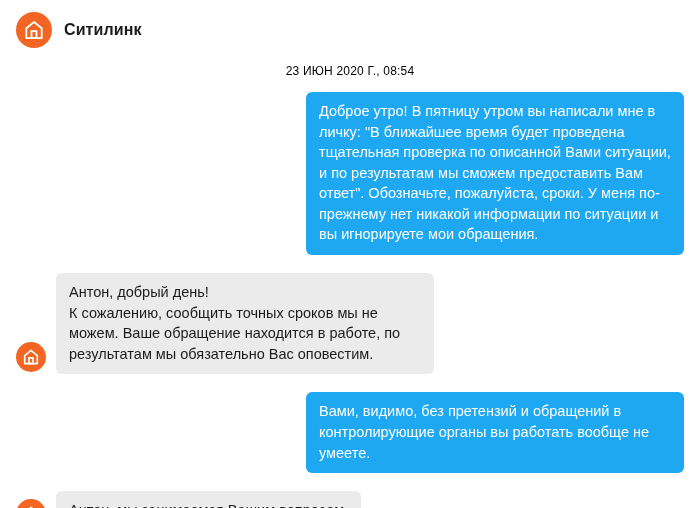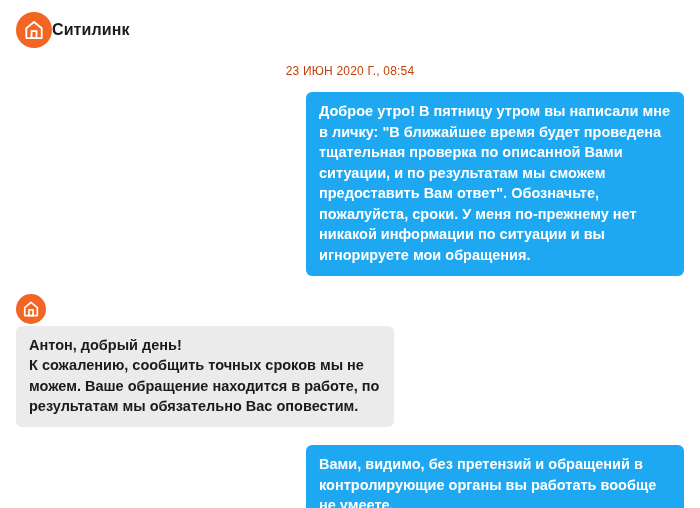--- a/index.html
+++ b/index.html
@@ -19,21 +19,21 @@
     width: 700px;
     height: 508px;
     background: #ffffff;
     box-sizing: border-box;
   }
 
   
   .chat-header {
     display: flex;
     align-items: center;
-    gap: 0;
+    gap: 12px;
     padding: 12px 16px 10px 16px;
     background: #ffffff;
   }
   .brand-avatar {
     width: 36px;
     height: 36px;
     border-radius: 50%;
     background: #f26522;
     display: flex;
     align-items: center;
@@ -45,40 +45,39 @@
     font-size: 16px;
     font-weight: bold;
     color: #1b1b1b;
     letter-spacing: 0.1px;
   }
 
   
   .date-separator {
     text-align: center;
     font-size: 12px;
-    color: #c2410c;
+    color: #000000;
     margin: 6px 0 14px 0;
     letter-spacing: 0.2px;
   }
 
   
   .messages {
     padding: 0 16px 0 16px;
   }
   .msg-row {
     display: flex;
+    align-items: flex-end;
     margin-bottom: 18px;
-    font-weight: bold;
   }
   .msg-row.out {
     justify-content: flex-end;
   }
   .msg-row.in {
     justify-content: flex-start;
-    flex-direction: column;
   }
   .msg-avatar {
     width: 30px;
     height: 30px;
     border-radius: 50%;
     background: #f26522;
     display: flex;
     align-items: center;
     justify-content: center;
     flex: none;

